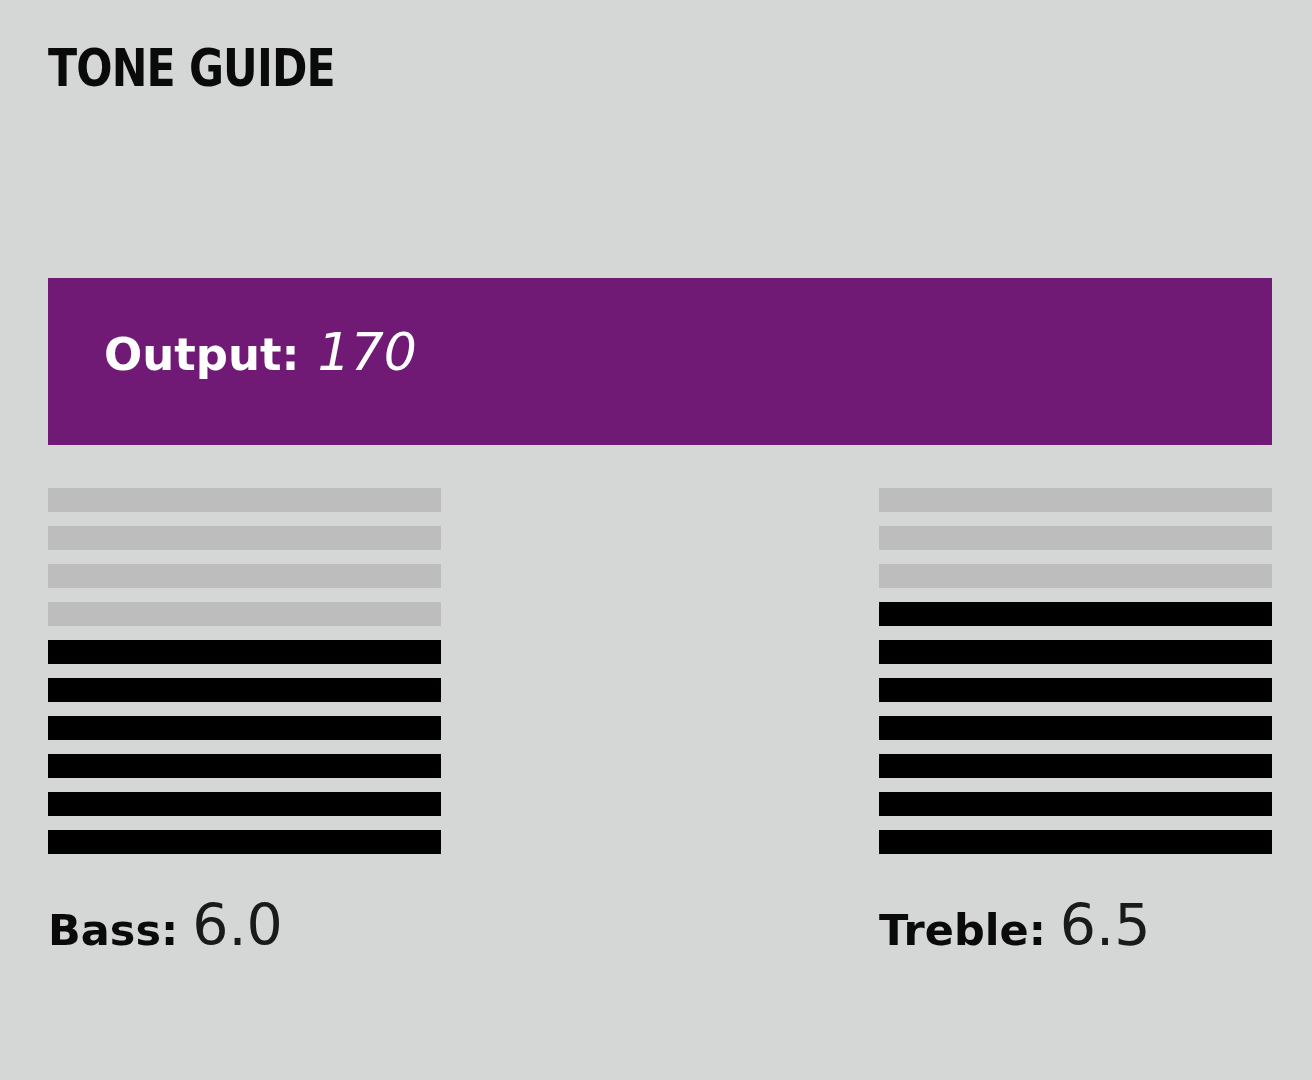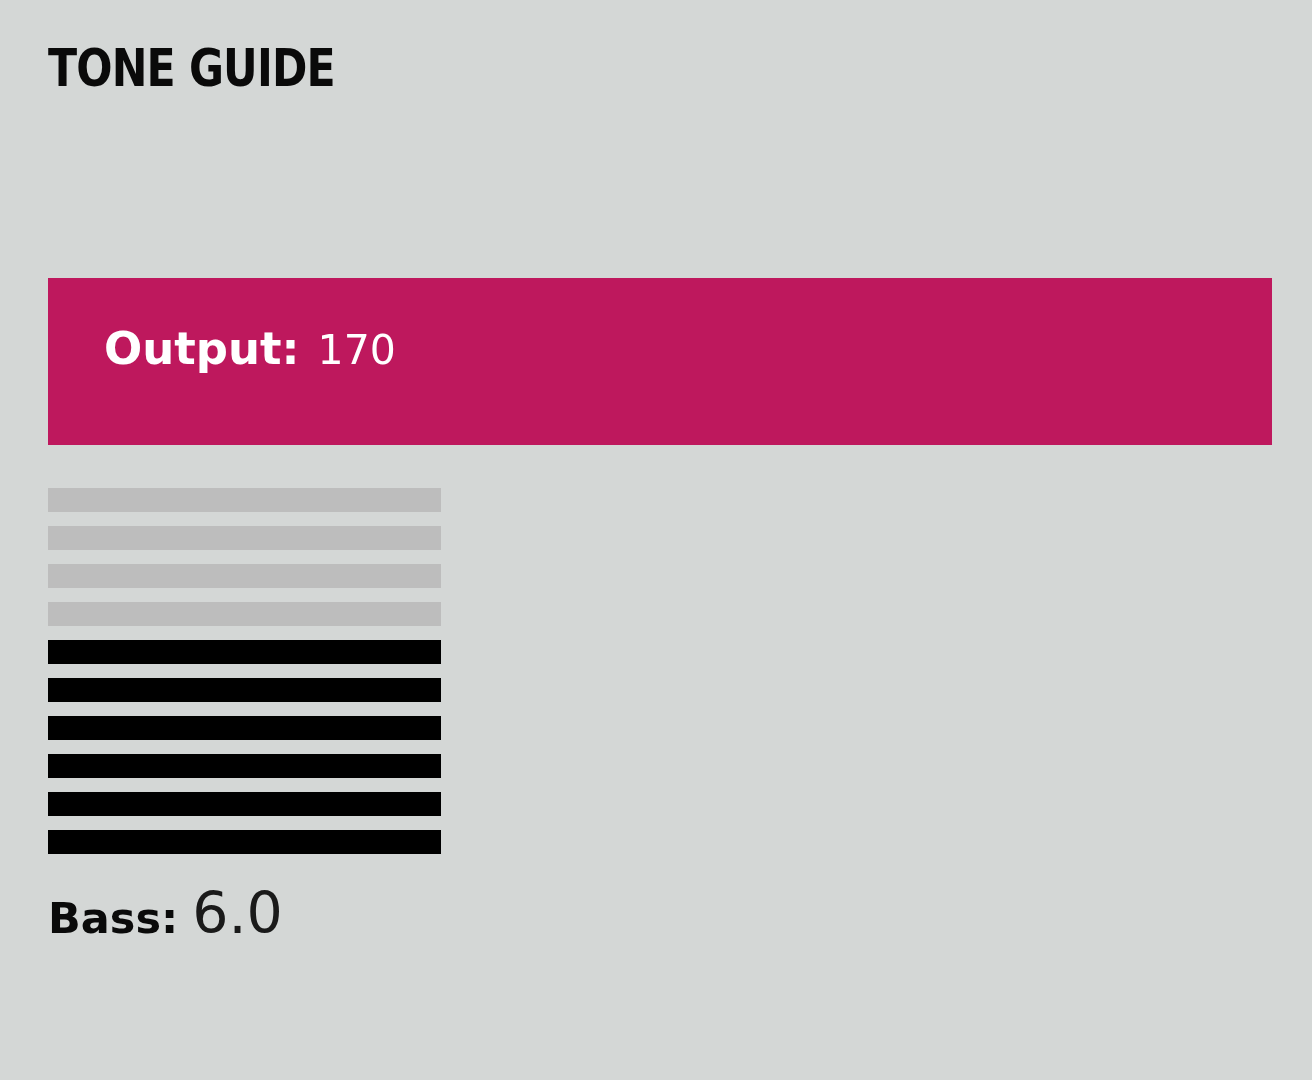--- a/index.html
+++ b/index.html
@@ -31,42 +31,43 @@
     transform: scaleX(0.82);
     transform-origin: left top;
     line-height: 1;
   }
   .output-panel {
     position: absolute;
     left: 48px;
     top: 278px;
     width: 1224px;
     height: 167px;
-    background: #be185d;
+    background: #701a75;
     box-sizing: border-box;
   }
   .output-row {
     position: absolute;
     left: 56px;
     top: 44px;
     display: flex;
     align-items: baseline;
     gap: 18px;
   }
   .output-label {
     color: #ffffff;
     font-size: 45px;
     font-weight: bold;
     font-family: "DejaVu Sans", sans-serif;
   }
   .output-value {
     color: #ffffff;
-    font-size: 41px;
+    font-size: 52px;
     font-weight: normal;
     font-family: "DejaVu Sans", sans-serif;
+    font-style: italic;
   }
   .meters {
     position: absolute;
     left: 48px;
     top: 488px;
     width: 1224px;
     display: flex;
     justify-content: space-between;
   }
   .meter-col {
@@ -81,21 +82,21 @@
     height: 24px;
     width: 100%;
   }
   .seg.off {
     background: #bdbdbd;
   }
   .seg.on {
     background: #000000;
   }
   .meter-caption {
-    margin-top: 26px;
+    margin-top: 38px;
     display: flex;
     align-items: baseline;
     gap: 14px;
   }
   .cap-label {
     font-family: "DejaVu Sans", sans-serif;
     font-weight: bold;
     font-size: 43px;
     color: #0a0a0a;
   }
@@ -135,15 +136,33 @@
         <div class="seg on"></div>
         <div class="seg on"></div>
       </div>
       <div class="meter-caption">
         <span class="cap-label">Bass:</span>
         <span class="cap-value">6.0</span>
       </div>
     </div>
 
 
+    <div class="meter-col">
+      <div class="segments">
+        <div class="seg off"></div>
+        <div class="seg off"></div>
+        <div class="seg off"></div>
+        <div class="seg on"></div>
+        <div class="seg on"></div>
+        <div class="seg on"></div>
+        <div class="seg on"></div>
+        <div class="seg on"></div>
+        <div class="seg on"></div>
+        <div class="seg on"></div>
+      </div>
+      <div class="meter-caption">
+        <span class="cap-label">Treble:</span>
+        <span class="cap-value">6.5</span>
+      </div>
+    </div>
 
   </div>
 </div>
 
 </body></html>

